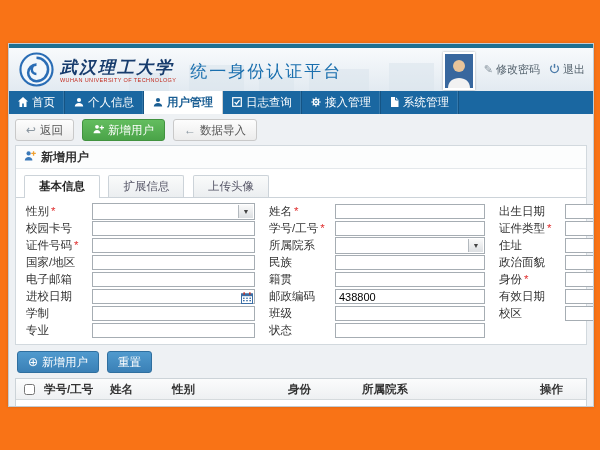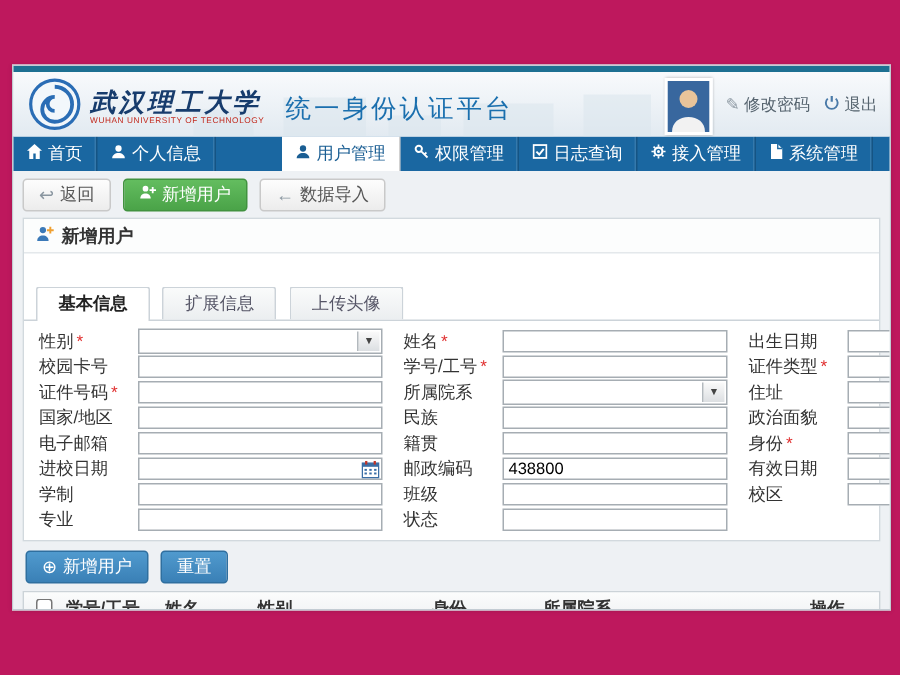--- a/index.html
+++ b/index.html
@@ -1,17 +1,17 @@
 <!DOCTYPE html>
 <html><head>
 <meta charset="utf-8">
 <style>
   html,body{margin:0;padding:0;}
   body{width:600px;height:450px;background:#fff;font-family:"Liberation Sans","DejaVu Sans",sans-serif;}
-  .stage{position:relative;width:600px;height:450px;background:#be185d;overflow:hidden;}
+  .stage{position:relative;width:600px;height:450px;background:#f97316;overflow:hidden;}
   .app{position:absolute;left:8px;top:43px;width:584px;height:362px;background:#fff;
        border:1px solid #c3ccd3;box-shadow:0 0 3px rgba(0,0,0,.15);}
   .accent{height:4px;background:#1d7092;}
   
   .header{position:relative;height:43px;background:linear-gradient(#f8fafc,#e2eaf1);overflow:hidden;}
   .skyline{position:absolute;left:120px;bottom:0;width:330px;height:30px;opacity:.55;
     background-image:linear-gradient(#dbe5ed,#dbe5ed),linear-gradient(#dbe5ed,#dbe5ed),
       linear-gradient(#dbe5ed,#dbe5ed),linear-gradient(#dbe5ed,#dbe5ed),linear-gradient(#dbe5ed,#dbe5ed);
     background-repeat:no-repeat;
     background-size:40px 18px,55px 26px,35px 14px,60px 22px,45px 28px;
@@ -23,38 +23,38 @@
   .uni-en{font-size:5.5px;color:#c22a1e;letter-spacing:.4px;margin-top:2px;}
   .platform{margin-left:14px;font-size:17px;font-weight:normal;color:#1a6fae;letter-spacing:2px;}
   .hright{position:absolute;right:8px;top:0;height:43px;display:flex;align-items:center;gap:9px;}
   .avatar{width:28px;height:34px;border:2px solid #fff;box-shadow:0 0 2px rgba(0,0,0,.3);margin-top:2px;}
   .hlink{display:flex;align-items:center;gap:3px;font-size:11px;color:#55636e;cursor:pointer;}
   .pencil{font-size:11px;color:#8a96a0;}
   
   .nav{display:flex;height:23px;background:#1a67a1;font-size:11.5px;}
   .nav-item{display:flex;align-items:center;gap:4px;padding:0 9px;color:#fff;cursor:pointer;
             border-right:1px solid rgba(0,0,0,.18);box-shadow:inset -1px 0 0 rgba(255,255,255,.12);}
-  .nav-item.active{background:#fff;color:#1a5e93;font-weight:normal;margin-left:44px;}
+  .nav-item.active{background:#fff;color:#1a5e93;font-weight:bold;}
   .nav-item.active svg path,.nav-item.active svg circle,.nav-item.active svg rect{fill:#1a5e93;}
   
   .content{position:absolute;left:0;top:70px;bottom:0;right:0;background:#eef1f4;overflow:hidden;}
   .toolbar{display:flex;gap:8px;padding:5px 6px 4px;}
   .btn{display:inline-flex;align-items:center;gap:4px;font-size:11.5px;border-radius:3px;
        padding:3px 10px;cursor:pointer;line-height:14px;}
   .btn-light{background:linear-gradient(#fdfdfd,#ececec);border:1px solid #c9c9c9;color:#555;}
   .btn-green{background:linear-gradient(#63bd5f,#4aa348);border:1px solid #41923f;color:#fff;}
   .arrowglyph{color:#8a96a0;font-size:12px;line-height:10px;}
   
   .panel{margin:0 6px;background:#fff;border:1px solid #d2d9de;}
   .panel-head{display:flex;align-items:center;gap:5px;padding:3px 8px;height:16px;
               border-bottom:1px solid #e4e8eb;background:#fcfdfd;font-size:12px;font-weight:bold;color:#333;}
   .tabsrow{padding:5px 8px 0;border-bottom:1px solid #ccd3d9;}
   .tab{display:inline-block;padding:3px 14px;font-size:11.5px;color:#556;cursor:pointer;
        border:1px solid #ccd3d9;border-bottom:none;border-radius:2px 2px 0 0;
-       background:linear-gradient(#fafbfb,#ebeef0);position:relative;top:1px;margin-right:4px;margin-top:16px;}
+       background:linear-gradient(#fafbfb,#ebeef0);position:relative;top:1px;margin-right:4px;}
   .tab.active{background:#fff;color:#222;font-weight:bold;padding-bottom:4px;}
   .formgrid{display:grid;grid-template-columns:1fr 1fr 1fr;column-gap:14px;padding:5px 10px 5px;}
   .field{display:flex;align-items:center;height:17px;}
   .field label{width:66px;font-size:11.5px;color:#333;white-space:nowrap;flex:none;}
   .req{color:#e03030;margin-left:2px;}
   .in{flex:1;height:13px;border:1px solid #a6adb3;font-size:11px;padding:0 3px;background:#fff;min-width:0;}
   .dwrap{flex:1;position:relative;min-width:0;display:flex;}
   .dwrap .in{flex:1;padding-right:16px;}
   .calico{position:absolute;right:2px;top:1px;cursor:pointer;}
   .selbox{flex:1;position:relative;height:15px;border:1px solid #a6adb3;background:#fff;min-width:0;cursor:pointer;}
@@ -141,27 +141,20 @@
       </div>
       <div class="nav-item active">
         <span><svg width="10" height="10" viewBox="0 0 10 10">
               <circle cx="5" cy="3" r="2.1" fill="#1a5e93"></circle>
               <path d="M.8 9.5C.8 7.3 2.7 6 5 6s4.2 1.3 4.2 3.5z" fill="#1a5e93"></path>
             </svg></span>
         <span>用户管理</span>
       </div>
       <div class="nav-item">
         <span><svg width="10" height="10" viewBox="0 0 10 10">
-              <circle class="st" cx="3.2" cy="3.2" r="2.1" fill="none" stroke="#fff" stroke-width="1.3"></circle>
-              <path class="st" d="M4.7 4.7L9 9M6.9 6.9l1.4-1.2" fill="none" stroke="#fff" stroke-width="1.2"></path>
-            </svg></span>
-        <span>权限管理</span>
-      </div>
-      <div class="nav-item">
-        <span><svg width="10" height="10" viewBox="0 0 10 10">
               <rect class="st" x=".7" y=".7" width="8.6" height="8.6" fill="none" stroke="#fff" stroke-width="1.2"></rect>
               <path class="st" d="M2.6 5.1l1.9 1.9 3-3.8" fill="none" stroke="#fff" stroke-width="1.3"></path>
             </svg></span>
         <span>日志查询</span>
       </div>
       <div class="nav-item">
         <span><svg width="10" height="10" viewBox="0 0 10 10">
               <circle class="st" cx="5" cy="5" r="2.6" fill="none" stroke="#fff" stroke-width="1.4"></circle>
               <circle cx="5" cy="5" r="1" fill="#fff"></circle>
               <path class="st" d="M5 .3v1.6M5 8.1v1.6M.3 5h1.6M8.1 5h1.6M1.7 1.7l1.1 1.1M7.2 7.2l1.1 1.1M8.3 1.7L7.2 2.8M2.8 7.2L1.7 8.3" stroke="#fff" stroke-width="1.1"></path>

